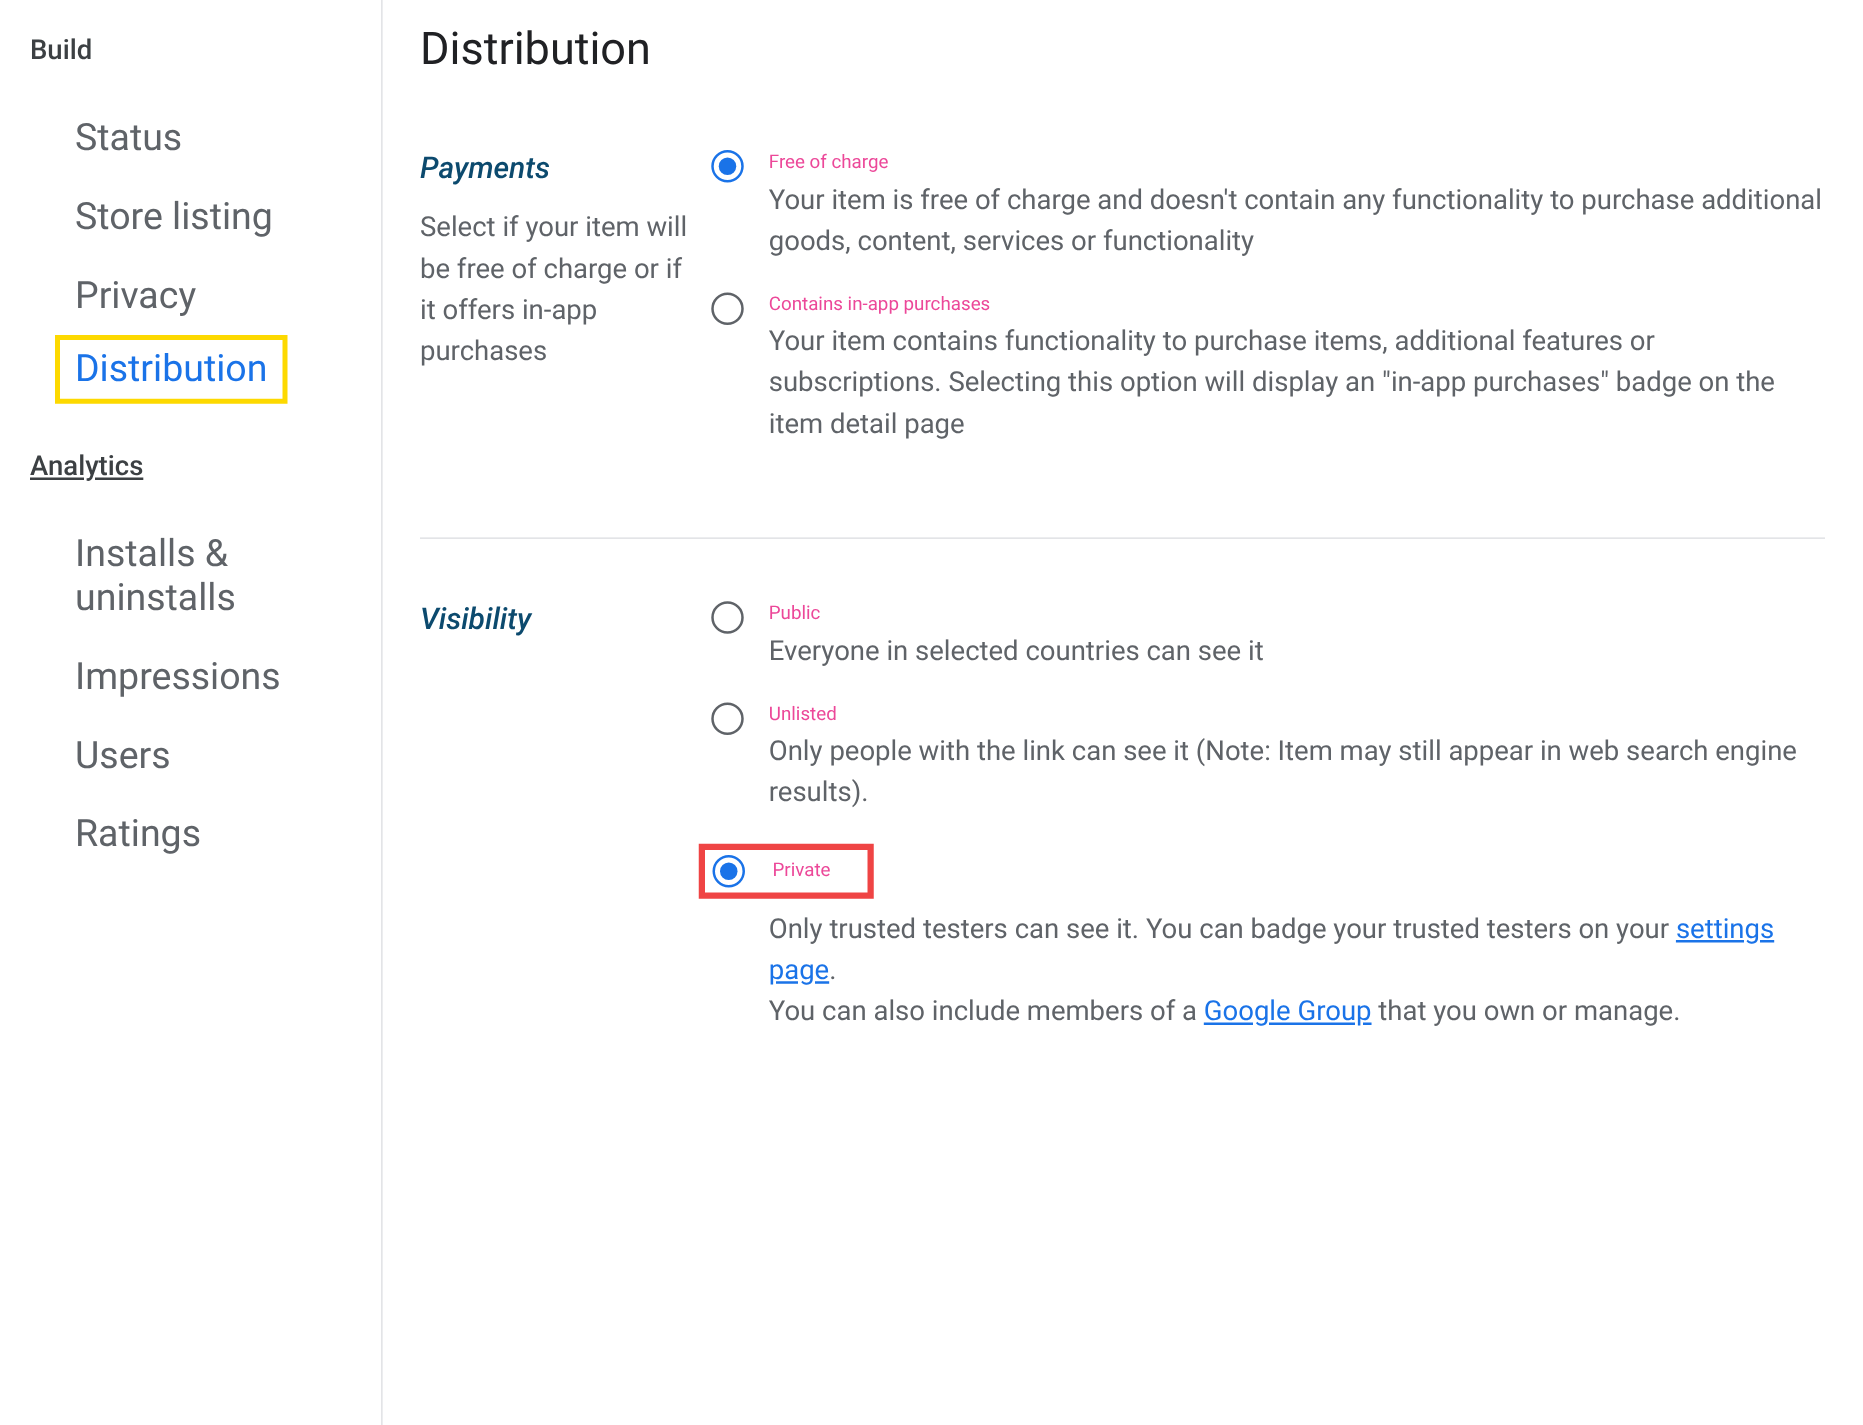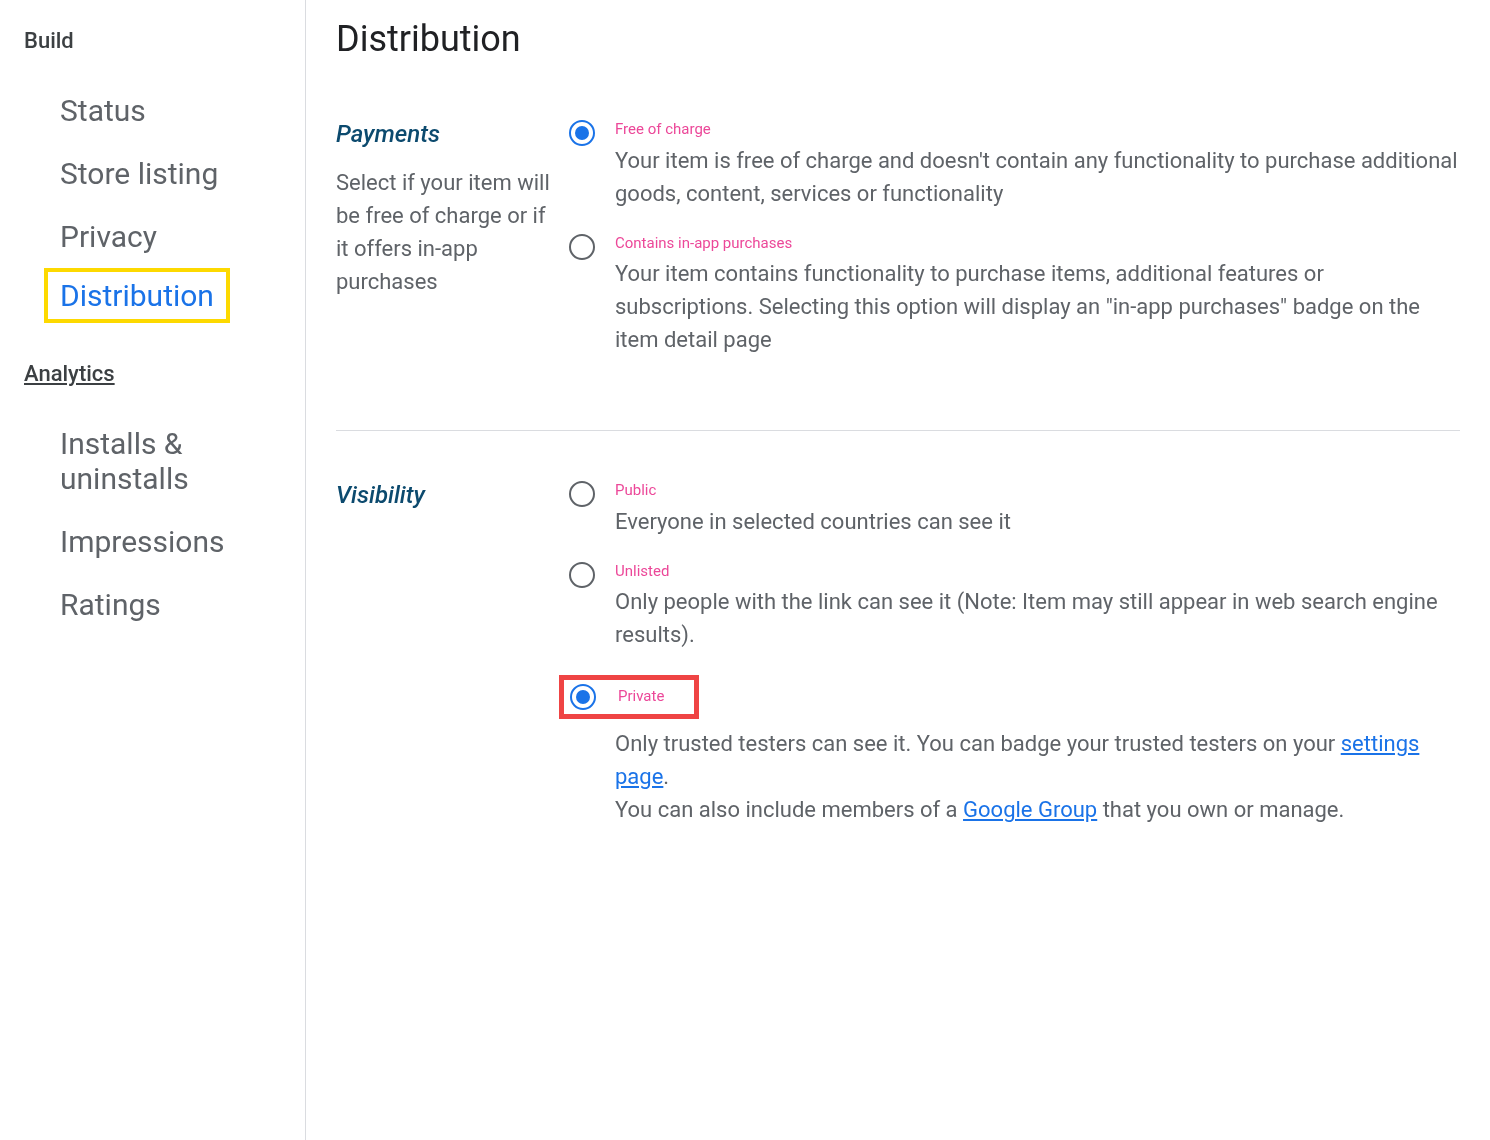--- a/index.html
+++ b/index.html
@@ -159,20 +159,21 @@
   <div class="sidebar-section-title">Build</div>
   <div class="sidebar-item">Status</div>
   <div class="sidebar-item">Store listing</div>
   <div class="sidebar-item">Privacy</div>
   <div class="highlight-box">
     <div class="sidebar-item active">Distribution</div>
   </div>
   <div class="sidebar-section-title analytics-header">Analytics</div>
   <div class="sidebar-item">Installs &amp; uninstalls</div>
   <div class="sidebar-item">Impressions</div>
+  <div class="sidebar-item">Users</div>
   <div class="sidebar-item">Ratings</div>
 </div>
 
 <div class="main">
   <h1 class="page-title">Distribution</h1>
 
   <div class="section">
     <div class="section-left">
       <div class="section-title">Payments</div>
       <div class="section-subtitle">Select if your item will be free of charge or if it offers in-app purchases</div>

